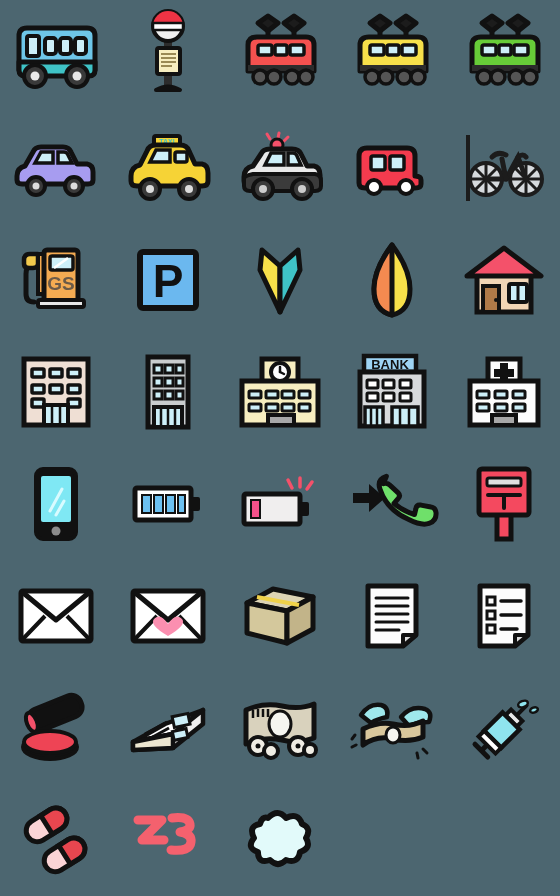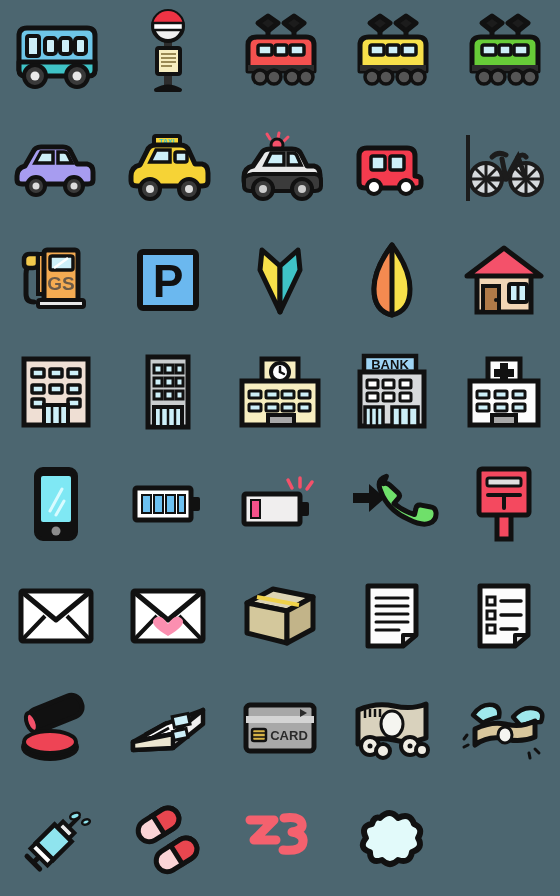--- a/index.html
+++ b/index.html
@@ -554,34 +554,20 @@
       <rect x="44" y="15" width="16" height="11" fill="#cdeff8" stroke="#111" stroke-width="3" transform="rotate(-12 52 20)"></rect>
       <rect x="44" y="30" width="14" height="9" fill="#cdeff8" stroke="#111" stroke-width="3" transform="rotate(-12 51 34)"></rect>
       <g stroke="#111" stroke-width="3">
           <line x1="16" y1="34" x2="38" y2="22"></line>
           <line x1="20" y1="39" x2="40" y2="28"></line>
         </g>
     </svg>
 
   </div>
 
-  <div class="cell">
-    <svg width="74" height="52" viewBox="0 0 74 52">
-      <rect x="3" y="3" width="68" height="46" rx="4" fill="#a8a8a8" stroke="#111" stroke-width="5"></rect>
-      <rect x="3" y="14" width="68" height="7" fill="#d4d4d4"></rect>
-      <rect x="9" y="27" width="14" height="12" rx="2" fill="#d8b447" stroke="#111" stroke-width="2.5"></rect>
-      <g stroke="#111" stroke-width="1.5">
-          <line x1="9" y1="31" x2="23" y2="31"></line>
-          <line x1="9" y1="35" x2="23" y2="35"></line>
-        </g>
-      <text x="46" y="38" font-size="13" font-family="'Liberation Sans',sans-serif" font-weight="bold" fill="#2b2b2b" text-anchor="middle">CARD</text>
-      <path d="M57 7 l7 4 -7 4 Z" fill="#2b2b2b"></path>
-    </svg>
-
-  </div>
 
   <div class="cell">
     <svg width="80" height="64" viewBox="0 0 80 64">
       <path d="M6 14 q18-8 36-4 q18 4 32-2 v34 q-16 6 -32 2 q-18-4 -36 4 Z" fill="#d9d2bd" stroke="#111" stroke-width="5" stroke-linejoin="round"></path>
       <ellipse cx="40" cy="28" rx="11" ry="13" fill="#f5f5f0" stroke="#111" stroke-width="3"></ellipse>
       <g stroke="#111" stroke-width="2.5">
         <line x1="13" y1="14" x2="13" y2="22"></line>
           <line x1="18" y1="13" x2="18" y2="21"></line>
         <line x1="23" y1="13" x2="23" y2="21"></line>
           <line x1="28" y1="13" x2="28" y2="21"></line>

